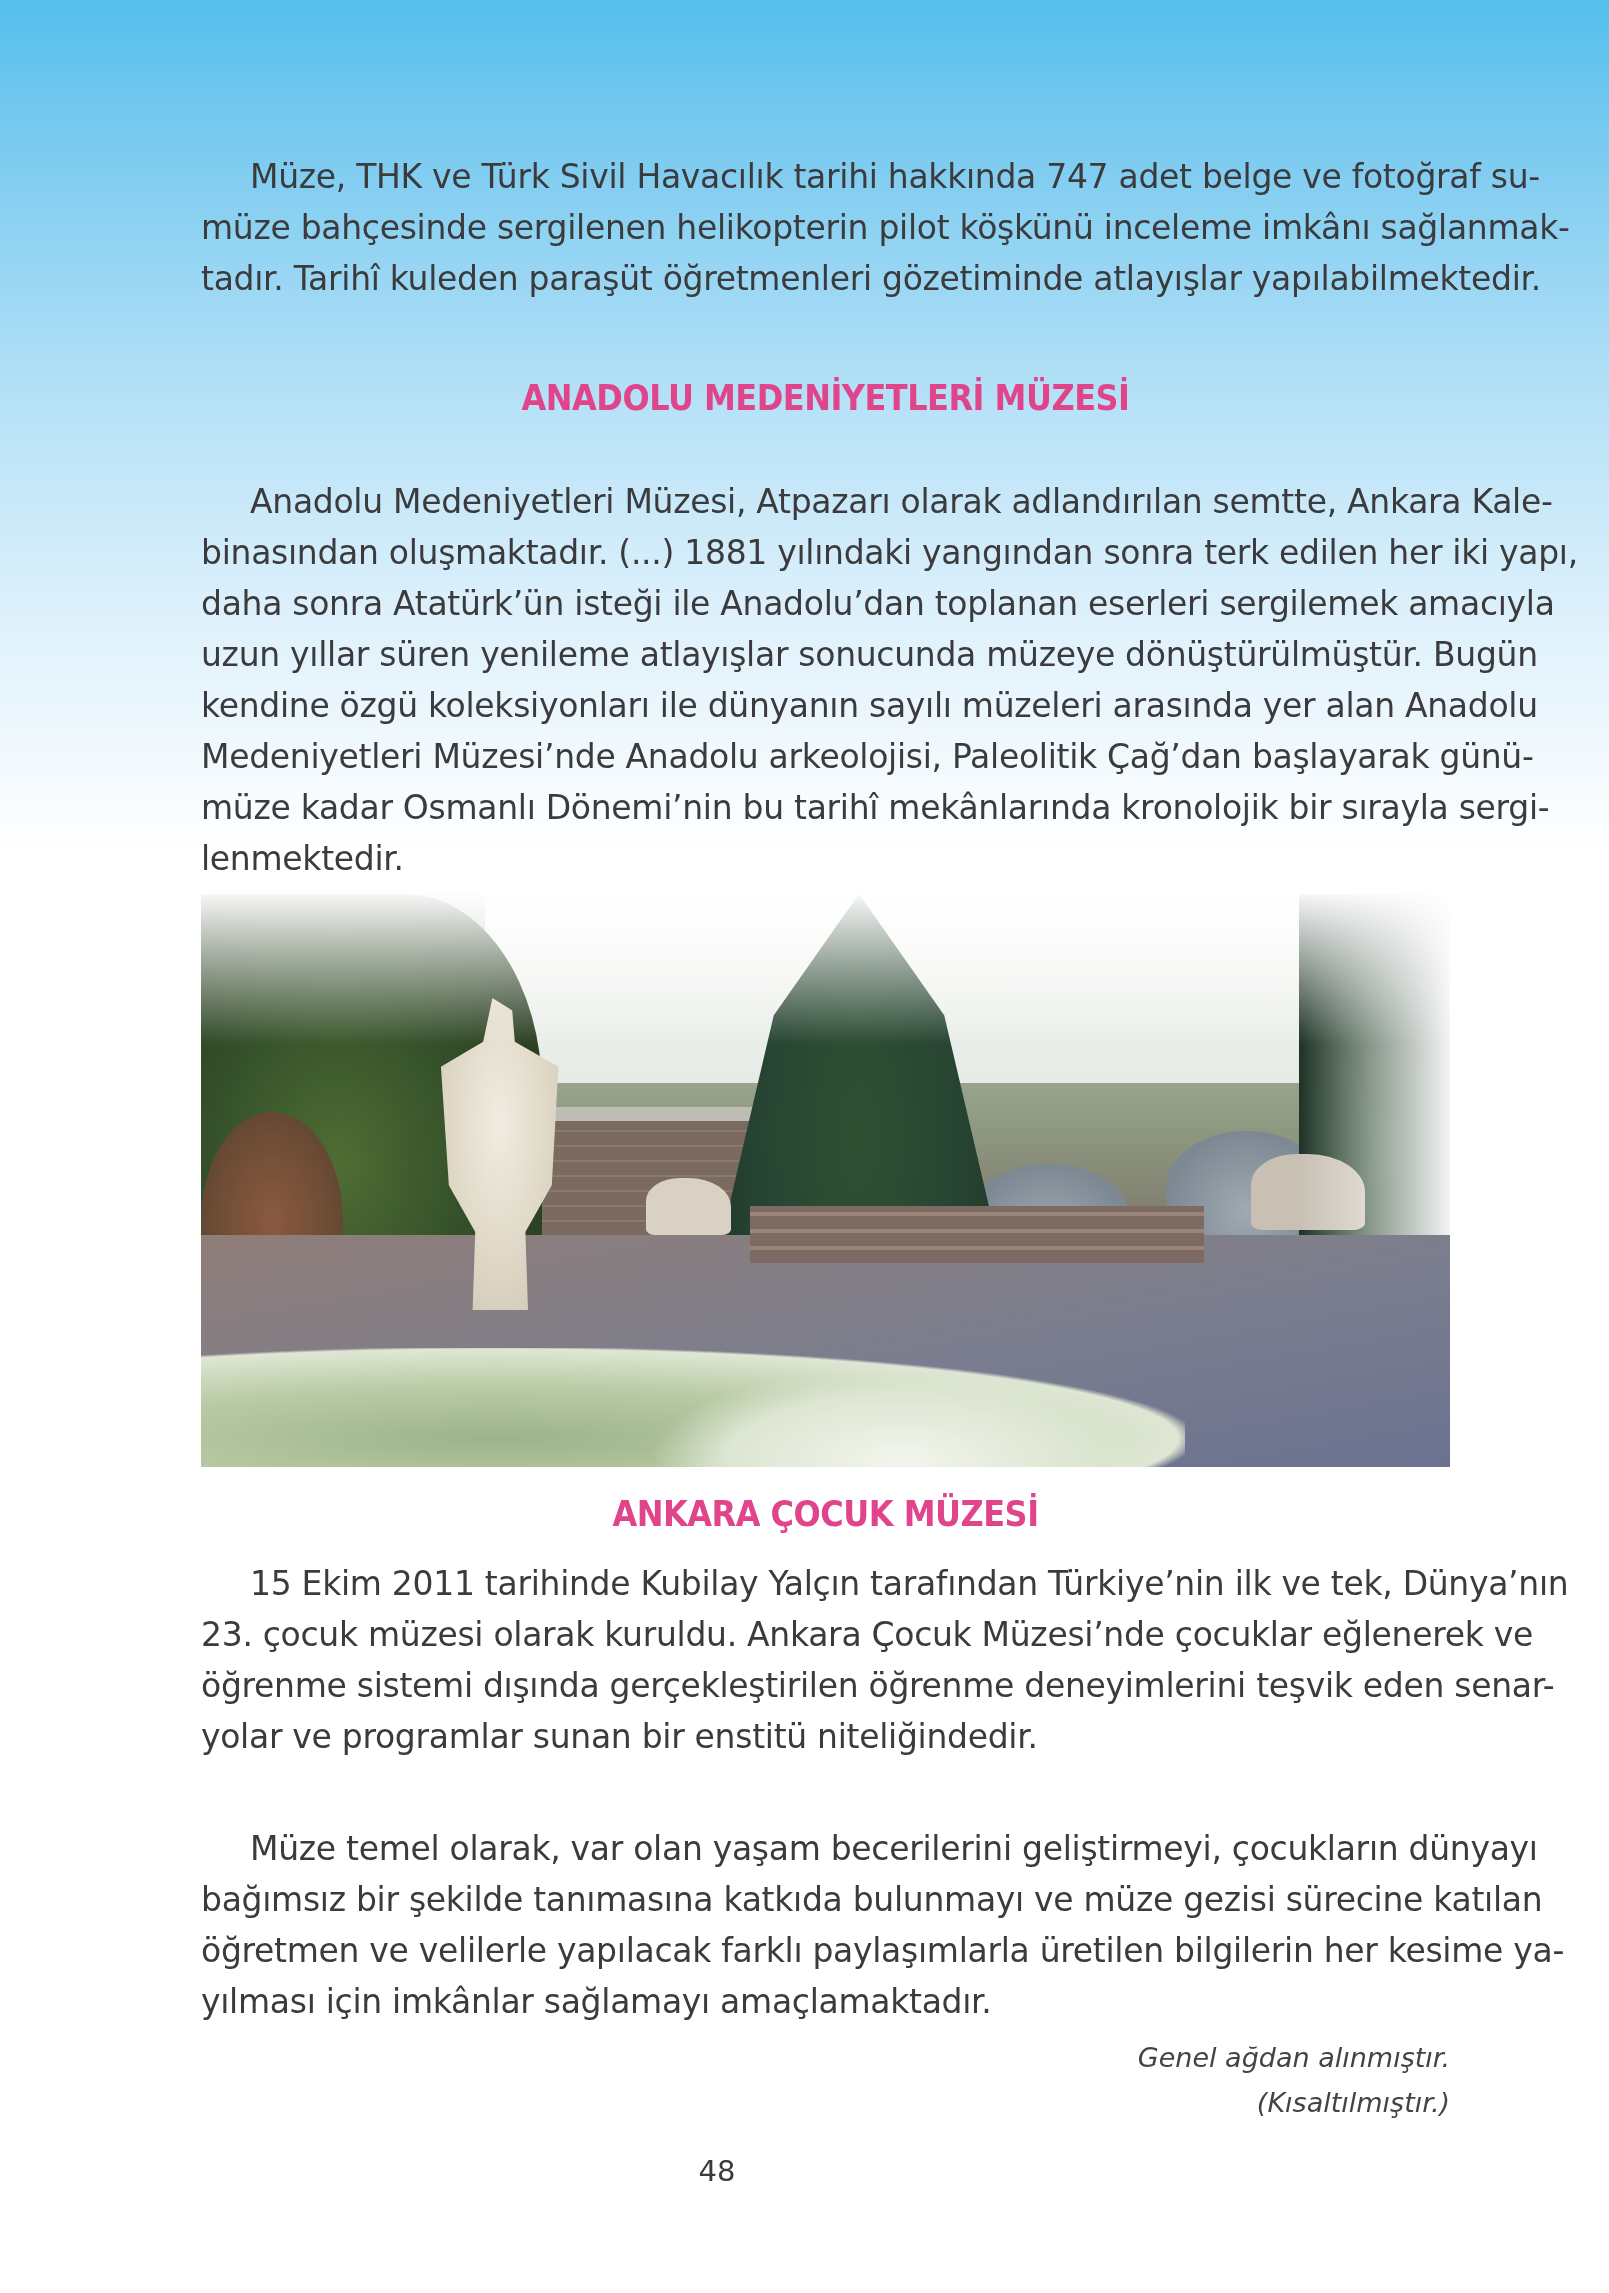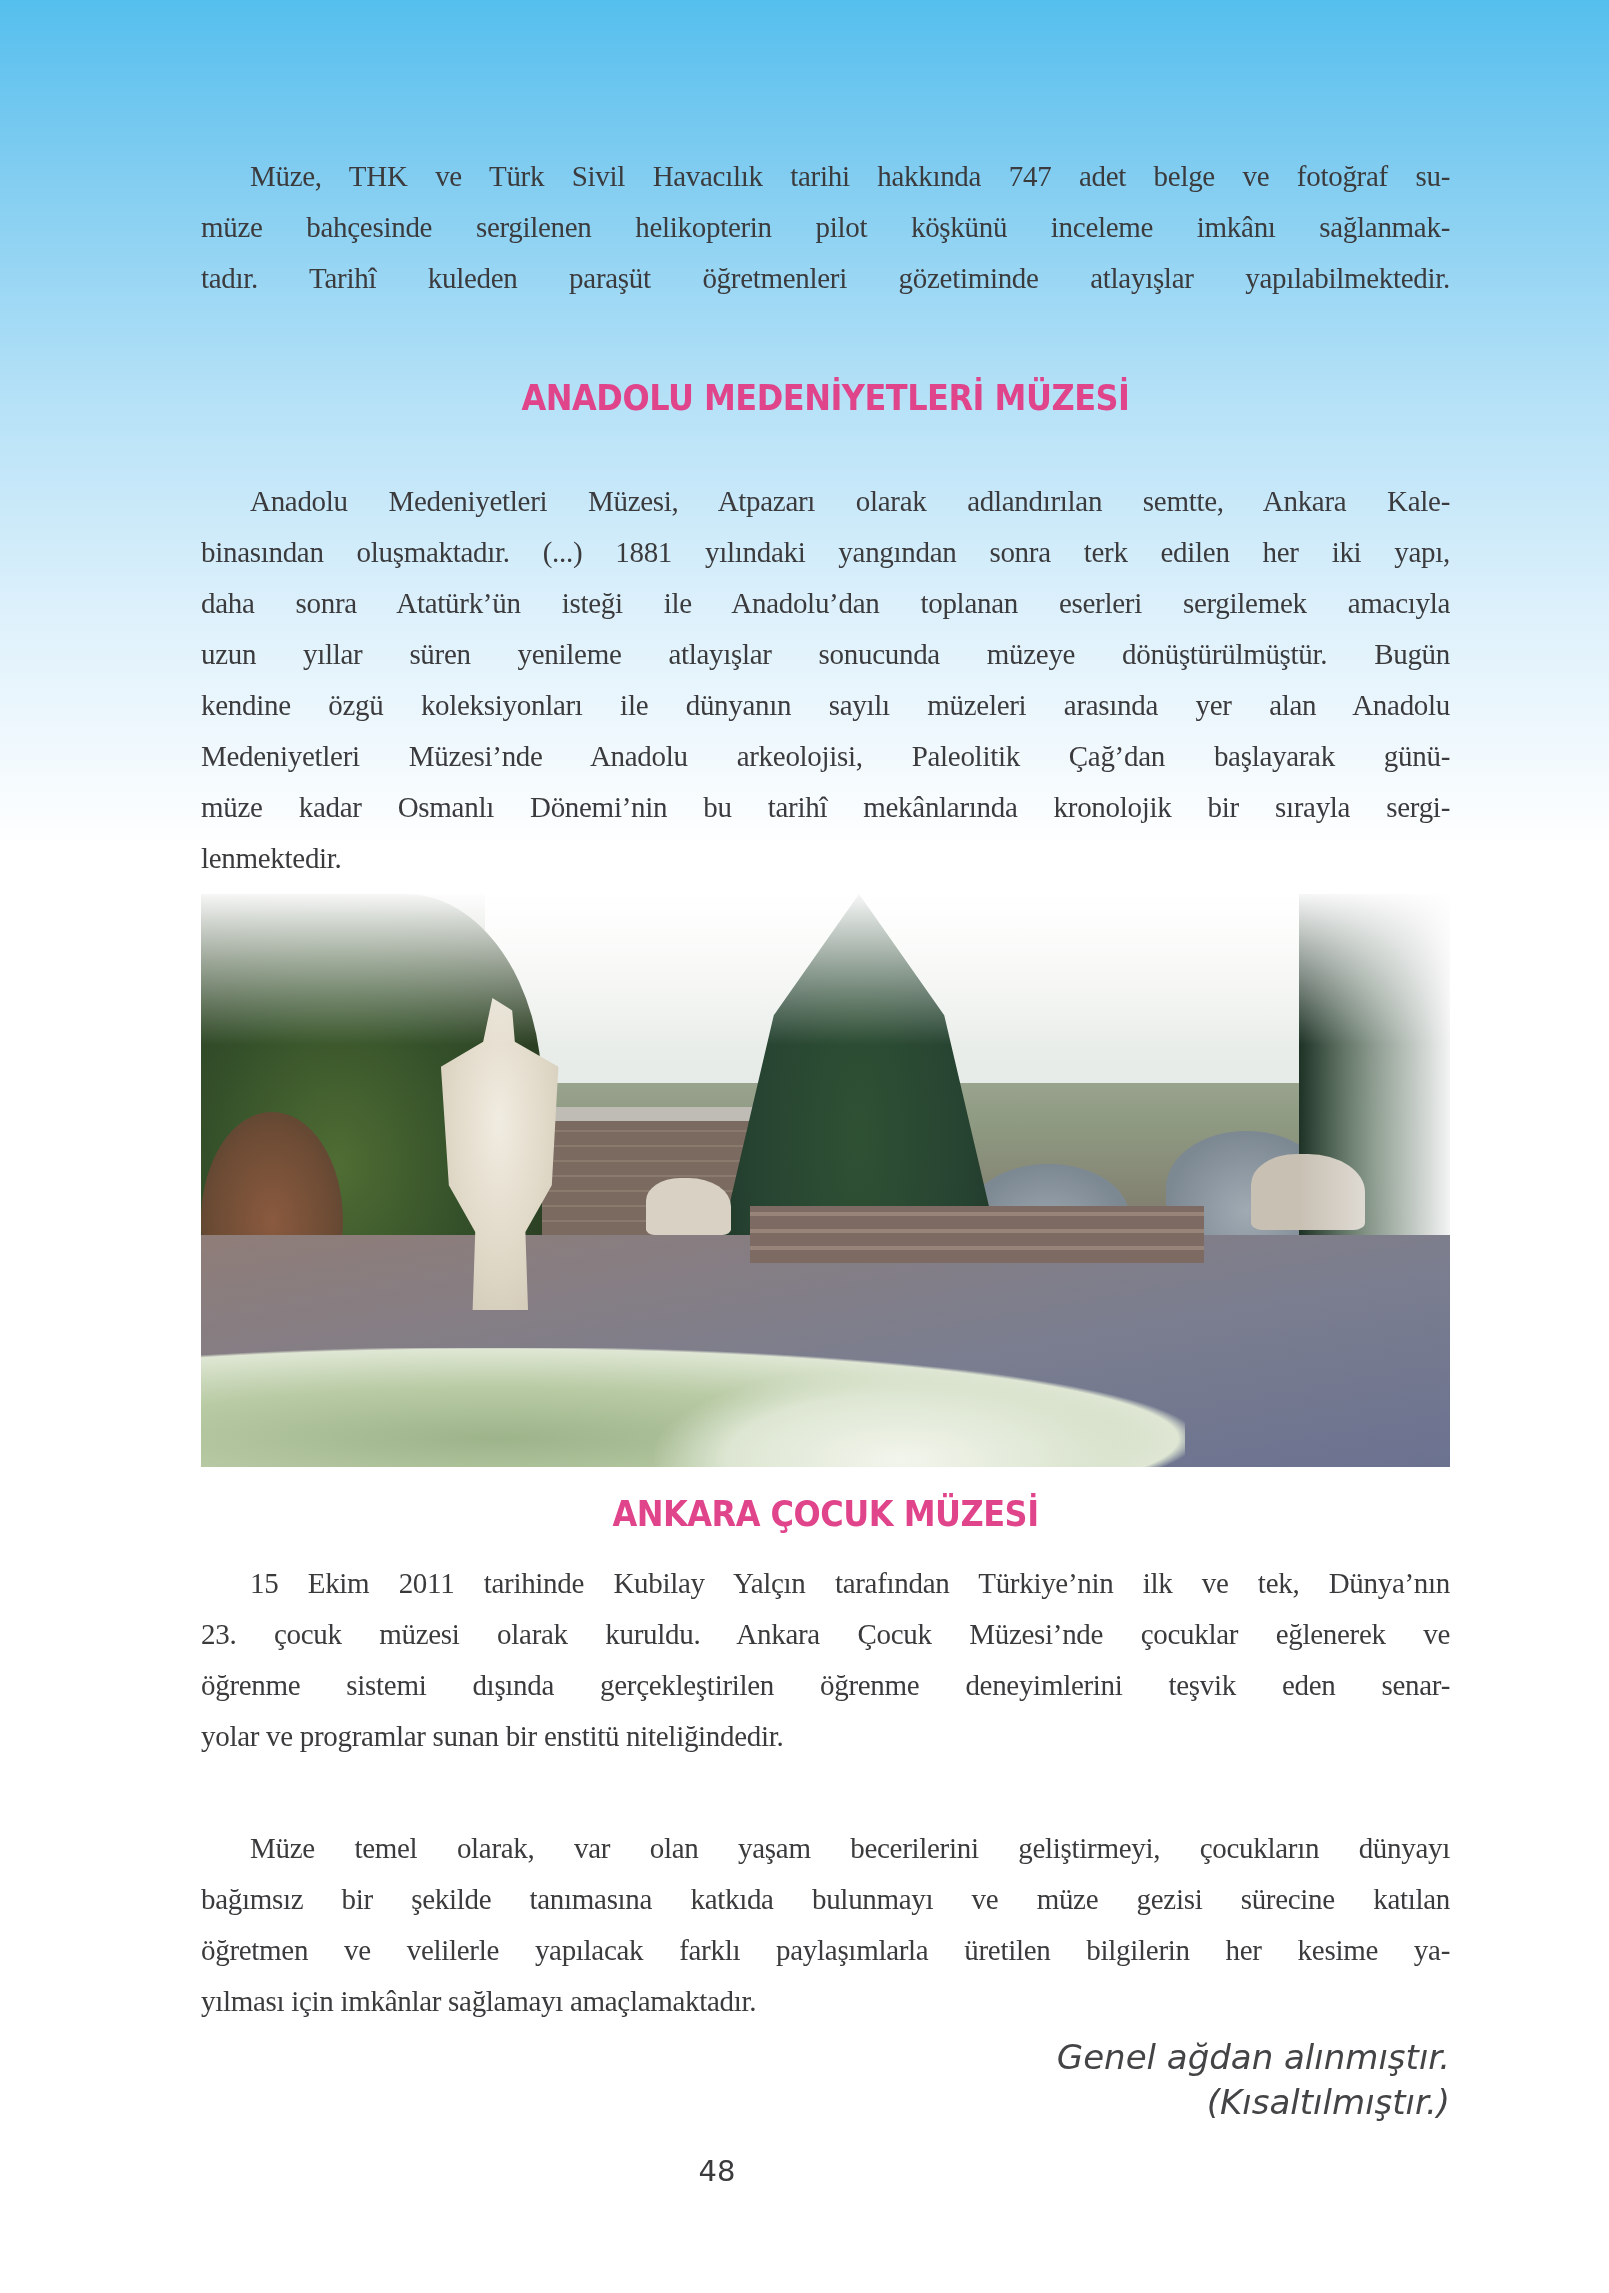--- a/index.html
+++ b/index.html
@@ -15,26 +15,25 @@
     .page {
       position: absolute;
       left: 201px;
       width: 1249px;
       top: 0;
     }
     .para {
       position: absolute;
       left: 0;
       width: 1249px;
-      font-size: 29px;
+      font-size: 33px;
       line-height: 51px;
       text-align: justify;
       letter-spacing: -0.3px;
       margin: 0;
-      font-family: Liberation Serif, serif;
     }
     .para .line {
       display: block;
       white-space: nowrap;
       text-align: justify;
       text-align-last: justify;
     }
     .para .line.last { text-align-last: left; }
     .para .line.indent { padding-left: 49px; }
     .heading {
@@ -140,21 +139,21 @@
     .photo .fade-right {
       position: absolute; right: 0; top: 0; width: 151px; height: 341px;
       background: linear-gradient(to left, rgba(255,255,255,0.95), rgba(255,255,255,0));
     }
     .source {
       position: absolute;
       right: 160px;
       width: 568px;
       text-align: right;
       font-style: italic;
-      font-size: 34px;
+      font-size: 27px;
       line-height: 45px;
       color: #444446;
     }
     .page-number {
       position: absolute;
       left: 0; width: 1434px;
       top: 2154px;
       text-align: center;
       font-size: 29px;
       color: #3b3b3d;

